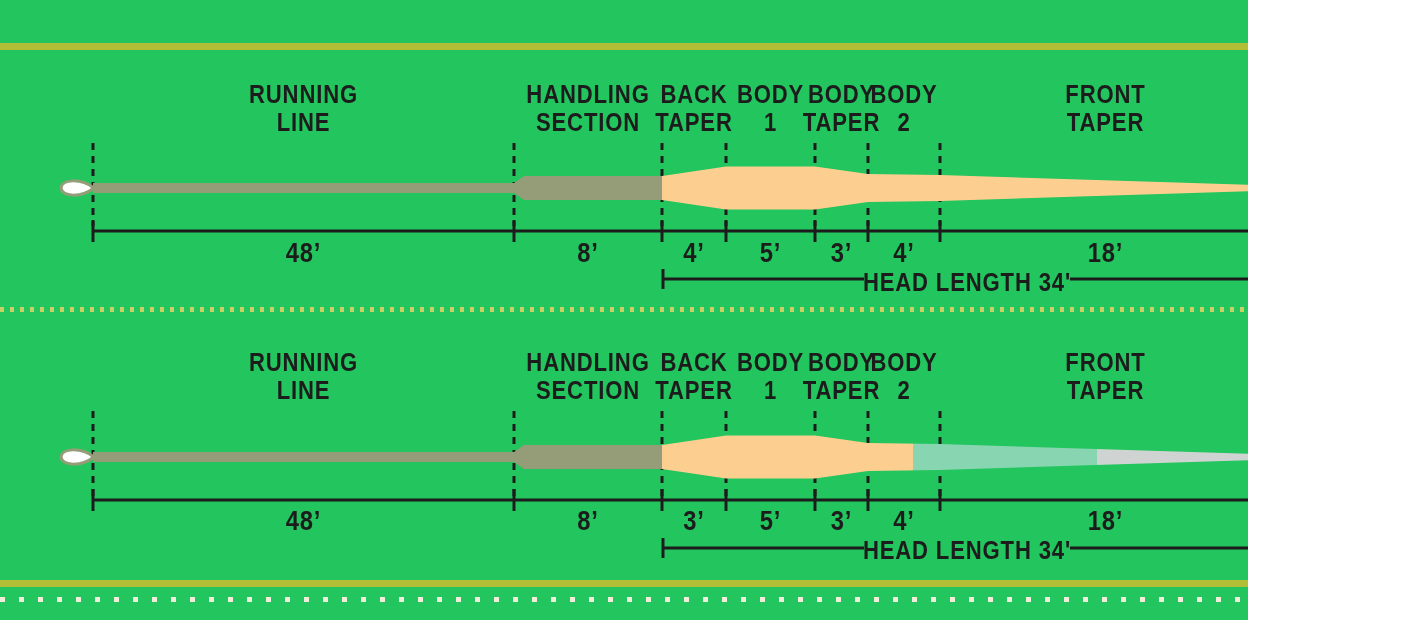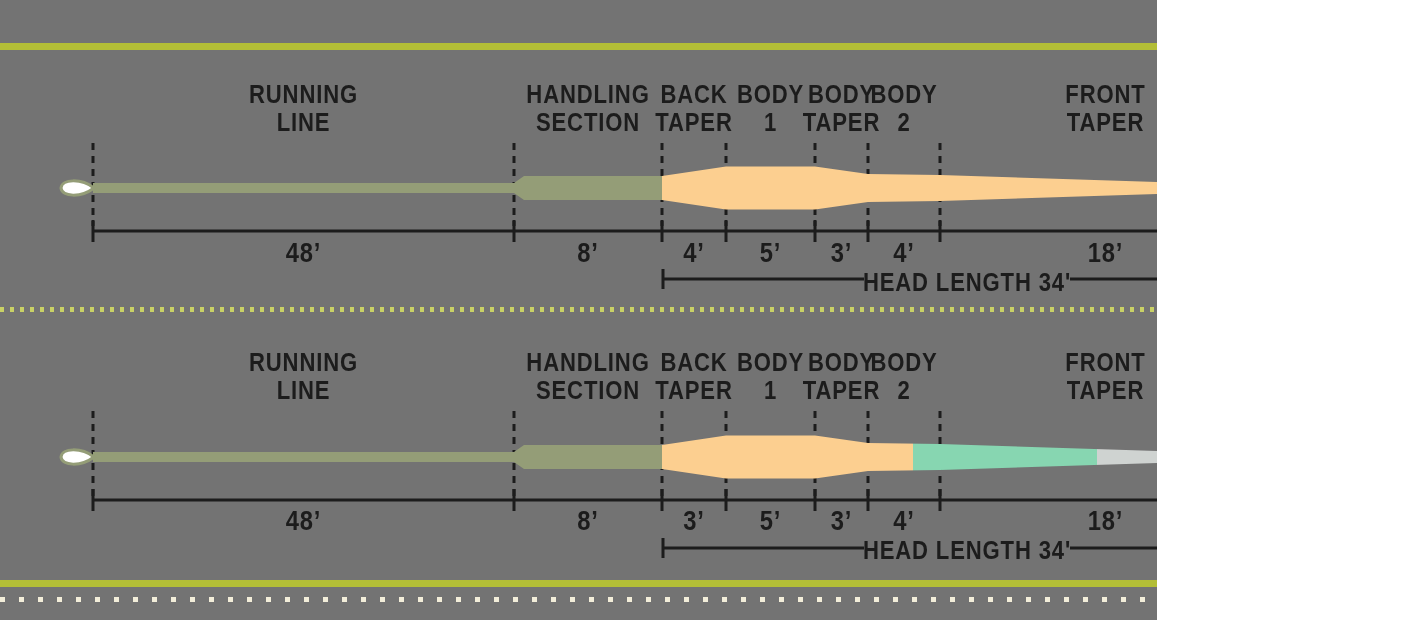--- a/index.html
+++ b/index.html
@@ -1,16 +1,16 @@
 <!DOCTYPE html>
 <html><head>
 <meta charset="utf-8">
 <style>
   html,body{margin:0;padding:0;background:#ffffff;}
-  #page{position:relative;width:1157px;height:620px;background:#737373;overflow:hidden;
+  #page{position:relative;width:1248px;height:620px;background:#22c55e;overflow:hidden;
         font-family:"Liberation Sans",sans-serif;}
   .accent-bar{position:absolute;left:0;width:1407px;height:7px;}
   #top-bar{top:43px;}
   #bottom-bar{top:580px;}
   #mid-dots{position:absolute;left:0;top:307px;width:1407px;height:5px;
             background-image:repeating-linear-gradient(to right,#c9d166 0 4px,transparent 4px 10px);}
   #foot-dots{position:absolute;left:0;top:597px;width:1407px;height:5px;
             background-image:repeating-linear-gradient(to right,#f3eeda 0 5px,transparent 5px 19px);}
   svg{position:absolute;left:0;top:0;}
   .lbl{font-family:"Liberation Sans",sans-serif;font-weight:700;font-size:26px;letter-spacing:1px;fill:#1c1c1c;}

